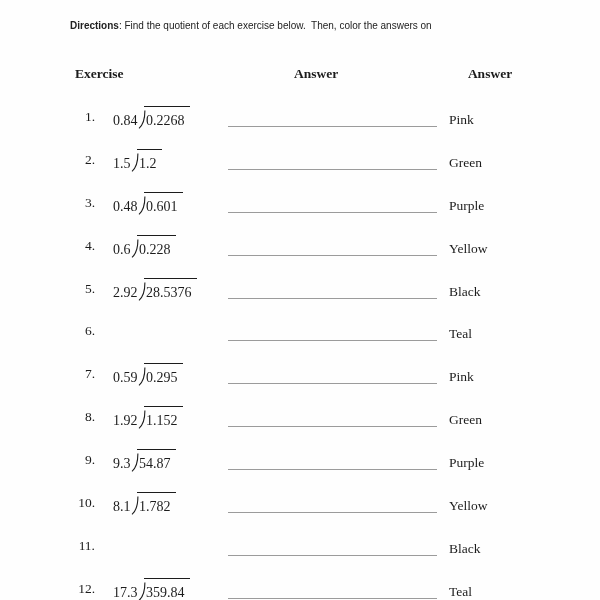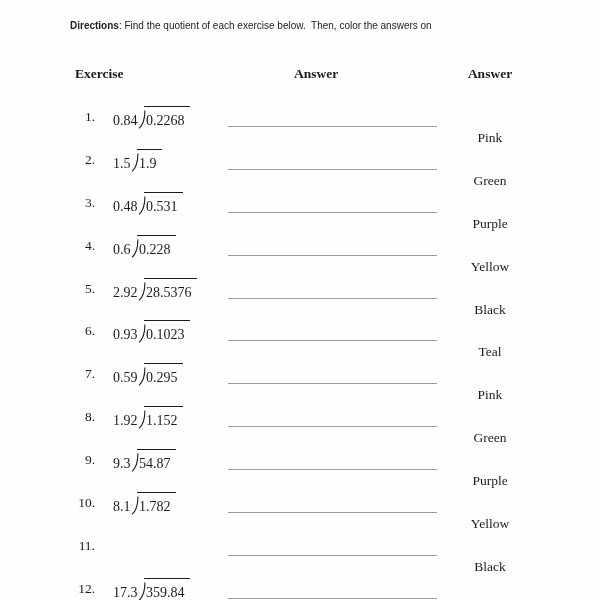--- a/index.html
+++ b/index.html
@@ -33,21 +33,21 @@
   .row { position: relative; height: 42.9px; }
   .num  { position: absolute; left: 60px; width: 35px; text-align: right; top: 6px; font-size: 13.5px; }
   .prob { position: absolute; left: 113px; top: 3px; display: flex; align-items: flex-end; font-size: 14px; }
   .divisor  { padding-top: 3px; }
   .brk { display: block; width: 8px; height: 19px; margin-top: 0.5px; flex: 0 0 auto; }
   .dividend { border-top: 1.2px solid #1c1c1c; padding: 6px 5px 0 2px; margin-left: -1.5px; }
   .ansline {
     position: absolute; left: 228px; width: 209px; top: 23px;
     height: 0; border-bottom: 1.1px solid #9b9b9b;
   }
-  .colorlbl { position: absolute; left: 449px; width: 82px; text-align: center; top: 27px; font-size: 13.5px; }
+  .colorlbl { position: absolute; left: 449px; width: 82px; top: 9px; font-size: 13.5px; }
 </style>
 </head>
 <body>
 
 <div class="page">
 
   <p class="directions">
     <span class="dline"><b>Directions</b><span>: Find the quotient of each exercise below.  Then, color the answers on</span></span>
   </p>
 
@@ -71,34 +71,34 @@
     <span class="colorlbl">Pink</span>
   </div>
 
   <div class="row">
     <span class="num">2.</span>
     <span class="prob">
           <span class="divisor">1.5</span>
           <svg class="brk" viewBox="0 0 8 19" xmlns="http://www.w3.org/2000/svg">
             <path d="M1 18.4 Q6.9 13.5 6.9 0.6" fill="none" stroke="#1c1c1c" stroke-width="1.1"></path>
           </svg>
-          <span class="dividend">1.9</span>
+          <span class="dividend">1.2</span>
         </span>
     <span class="ansline"></span>
     <span class="colorlbl">Green</span>
   </div>
 
   <div class="row">
     <span class="num">3.</span>
     <span class="prob">
           <span class="divisor">0.48</span>
           <svg class="brk" viewBox="0 0 8 19" xmlns="http://www.w3.org/2000/svg">
             <path d="M1 18.4 Q6.9 13.5 6.9 0.6" fill="none" stroke="#1c1c1c" stroke-width="1.1"></path>
           </svg>
-          <span class="dividend">0.531</span>
+          <span class="dividend">0.601</span>
         </span>
     <span class="ansline"></span>
     <span class="colorlbl">Purple</span>
   </div>
 
   <div class="row">
     <span class="num">4.</span>
     <span class="prob">
           <span class="divisor">0.6</span>
           <svg class="brk" viewBox="0 0 8 19" xmlns="http://www.w3.org/2000/svg">
@@ -118,27 +118,20 @@
             <path d="M1 18.4 Q6.9 13.5 6.9 0.6" fill="none" stroke="#1c1c1c" stroke-width="1.1"></path>
           </svg>
           <span class="dividend">28.5376</span>
         </span>
     <span class="ansline"></span>
     <span class="colorlbl">Black</span>
   </div>
 
   <div class="row">
     <span class="num">6.</span>
-    <span class="prob">
-          <span class="divisor">0.93</span>
-          <svg class="brk" viewBox="0 0 8 19" xmlns="http://www.w3.org/2000/svg">
-            <path d="M1 18.4 Q6.9 13.5 6.9 0.6" fill="none" stroke="#1c1c1c" stroke-width="1.1"></path>
-          </svg>
-          <span class="dividend">0.1023</span>
-        </span>
     <span class="ansline"></span>
     <span class="colorlbl">Teal</span>
   </div>
 
   <div class="row">
     <span class="num">7.</span>
     <span class="prob">
           <span class="divisor">0.59</span>
           <svg class="brk" viewBox="0 0 8 19" xmlns="http://www.w3.org/2000/svg">
             <path d="M1 18.4 Q6.9 13.5 6.9 0.6" fill="none" stroke="#1c1c1c" stroke-width="1.1"></path>

